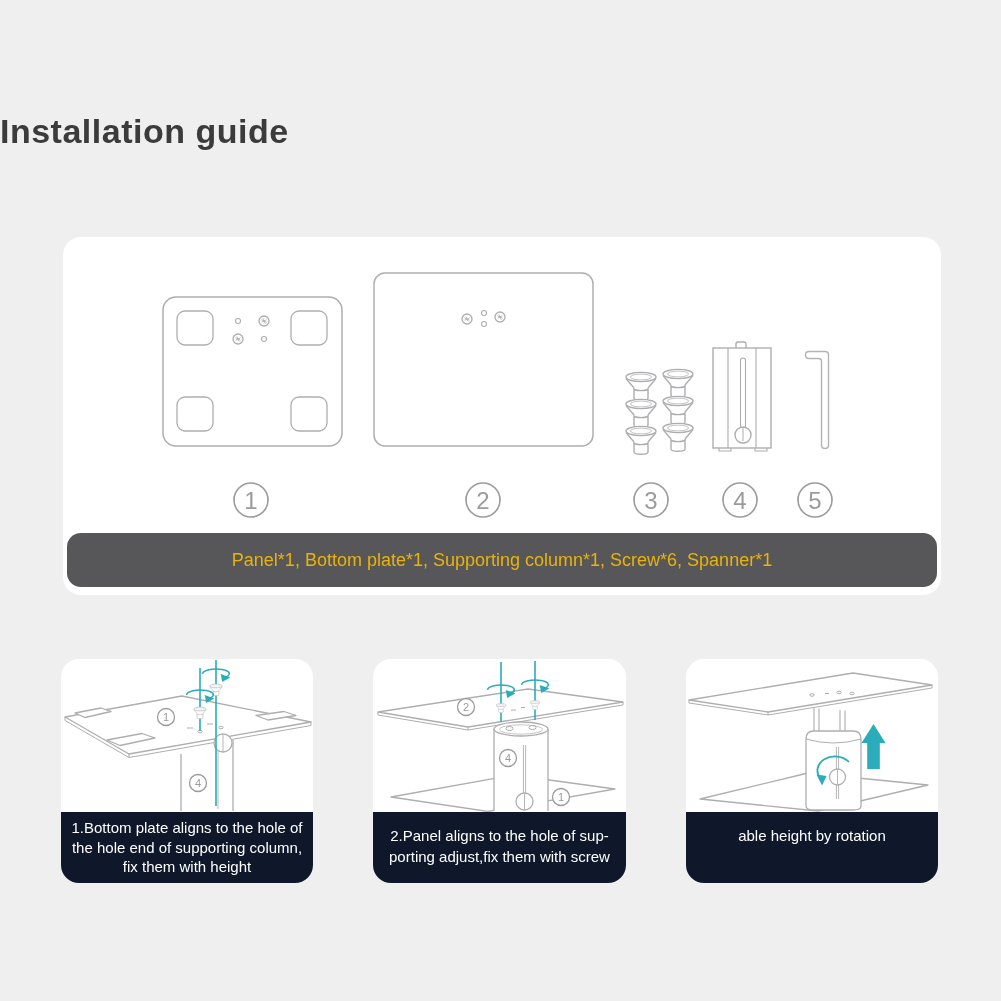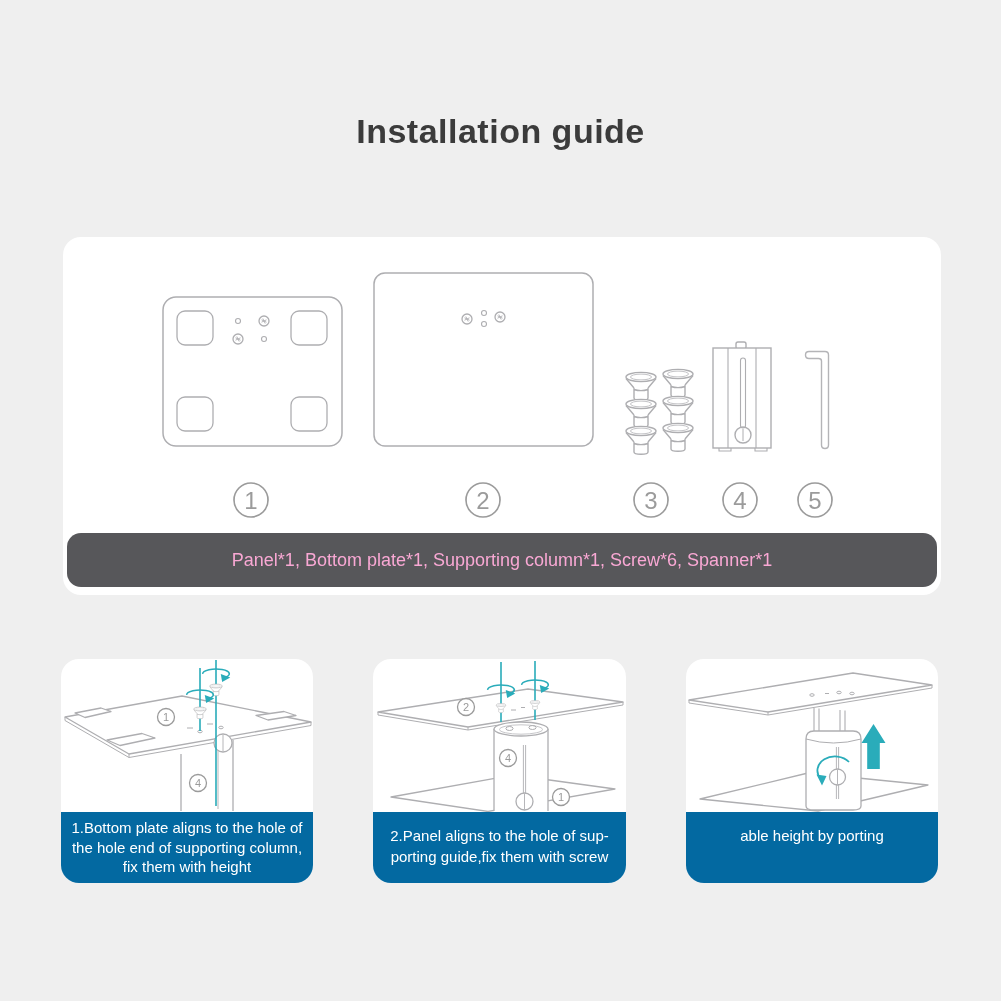--- a/index.html
+++ b/index.html
@@ -1,38 +1,38 @@
 <!DOCTYPE html>
 <html><head>
 <meta charset="utf-8">
 <style>
   html,body { margin:0; padding:0; }
   body { font-family: "Liberation Sans", sans-serif; }
   .page { position:relative; width:1001px; height:1001px; background:#efefef; overflow:hidden; }
 
-  .title { position:absolute; top:112px; left:0; width:100%; text-align:center;
+  .title { position:absolute; top:112px; left:0; width:100%; 
            font-size:34px; font-weight:bold; color:#3b3b3b; letter-spacing:0.5px; }
 
   .parts-panel { position:absolute; left:63px; top:237px; width:878px; height:358px;
                  background:#ffffff; border-radius:18px; }
   .parts-panel svg { position:absolute; left:0; top:0; }
 
   .parts-banner { position:absolute; left:4px; top:296px; width:870px; height:54px;
-                  background:#57575a; border-radius:14px; color:#f9a8d4;
+                  background:#57575a; border-radius:14px; color:#eab308;
                   font-size:18px; line-height:54px; text-align:center; }
 
   .card { position:absolute; top:659px; width:252px; height:224px;
           background:#ffffff; border-radius:18px; }
   .card svg { position:absolute; left:0; top:0; }
   .card-1 { left:61px; }
   .card-2 { left:373px; width:253px; }
   .card-3 { left:686px; }
 
   .caption { position:absolute; left:0; right:0; bottom:0; height:71px;
-             background:#0369a1; border-radius:0 0 18px 18px;
+             background:#0f172a; border-radius:0 0 18px 18px;
              color:#ffffff; text-align:center; font-size:15px; box-sizing:border-box; }
   .caption.three { padding-top:6px; line-height:19.5px; }
   .caption.two   { padding-top:13px; line-height:21px;margin-top:32px; }
 
   .badge-num { font-size:24px; fill:#9b9b9b; }
   .badge-num-sm { font-size:11px; fill:#9b9b9b; }
   text { font-family: "Liberation Sans", sans-serif; }
 </style>
 </head>
 <body>
@@ -224,21 +224,21 @@
           <text class="badge-num-sm" x="135" y="99" text-anchor="middle" dominant-baseline="central" stroke="none">4</text>
           </g>
         <g>
             <circle cx="188" cy="138" r="8.5" fill="#fff"></circle>
           <text class="badge-num-sm" x="188" y="138" text-anchor="middle" dominant-baseline="central" stroke="none">1</text>
           </g>
       </g>
     </svg>
     <div class="caption two">
       <div>2.Panel aligns to the hole of sup-</div>
-      <div>porting guide,fix them with screw</div>
+      <div>porting adjust,fix them with screw</div>
     </div>
   </div>
 
   <div class="card card-3">
     <svg width="252" height="153" viewBox="0 0 252 153">
       <g fill="none" stroke="#aeaeb1" stroke-width="1.3" stroke-linejoin="round">
 
         <path d="M14,140 L122,114 L242,126 L132,152 Z" fill="#fff"></path>
 
         <path d="M3,41 L167,14 L246,26 L82,53 Z" fill="#fff"></path>
@@ -258,17 +258,17 @@
       </g>
 
       <g>
         <path d="M163,103 A15,12 0 1 0 135,120" fill="none" stroke="#2aacba" stroke-width="1.8"></path>
         <path d="M130.5,115.5 L136,126.5 L140.5,117 Z" fill="#2aacba"></path>
       </g>
 
       <path d="M187.5,65 L199.5,84 L193.8,84 L193.8,110 L181.2,110 L181.2,84 L175.5,84 Z" fill="#2aacba"></path>
     </svg>
     <div class="caption two">
-      <div>able height by porting</div>
+      <div>able height by rotation</div>
     </div>
   </div>
 
 </div>
 
 </body></html>

